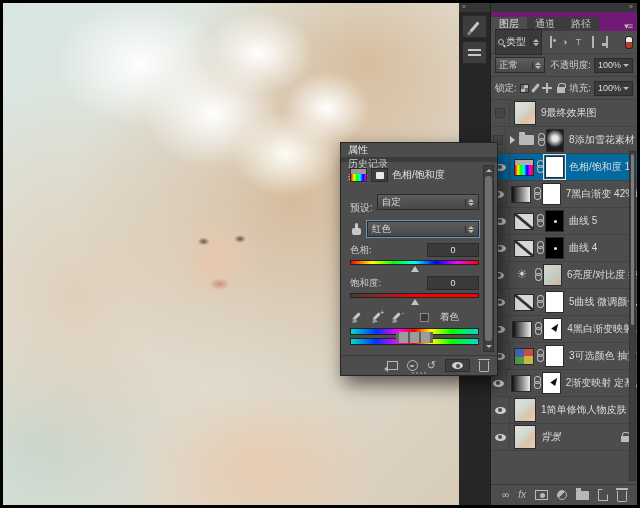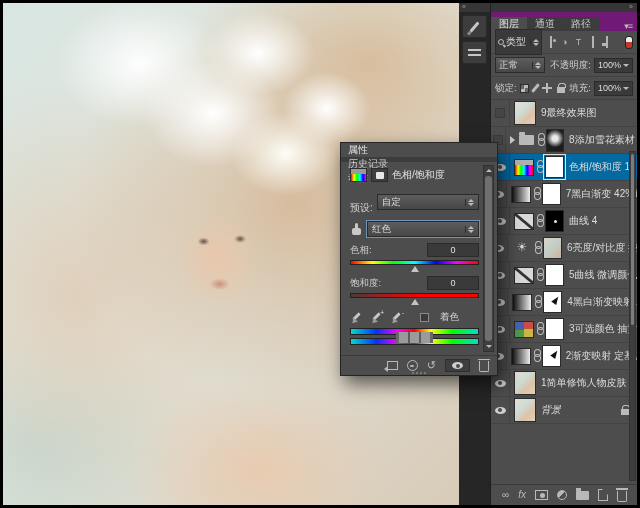--- a/index.html
+++ b/index.html
@@ -316,20 +316,31 @@
       </div>
       <div class="lrow">
         <div class="eyecell">
           <span class="eye"></span>
         </div>
         <div class="lthumbs">
           <span class="adjicon i-curves"></span>
           <span class="link8"></span>
           <span class="thumb m-black-dot"></span>
         </div>
+        <span class="lname">曲线 5</span>
+      </div>
+      <div class="lrow">
+        <div class="eyecell">
+          <span class="eye"></span>
+        </div>
+        <div class="lthumbs">
+          <span class="adjicon i-curves"></span>
+          <span class="link8"></span>
+          <span class="thumb m-black-dot"></span>
+        </div>
         <span class="lname">曲线 4</span>
       </div>
       <div class="lrow">
         <div class="eyecell">
           <span class="eye"></span>
         </div>
         <div class="lthumbs">
           <span class="adjicon i-brightness">☀</span>
           <span class="link8"></span>
           <span class="thumb m-photo"></span>

